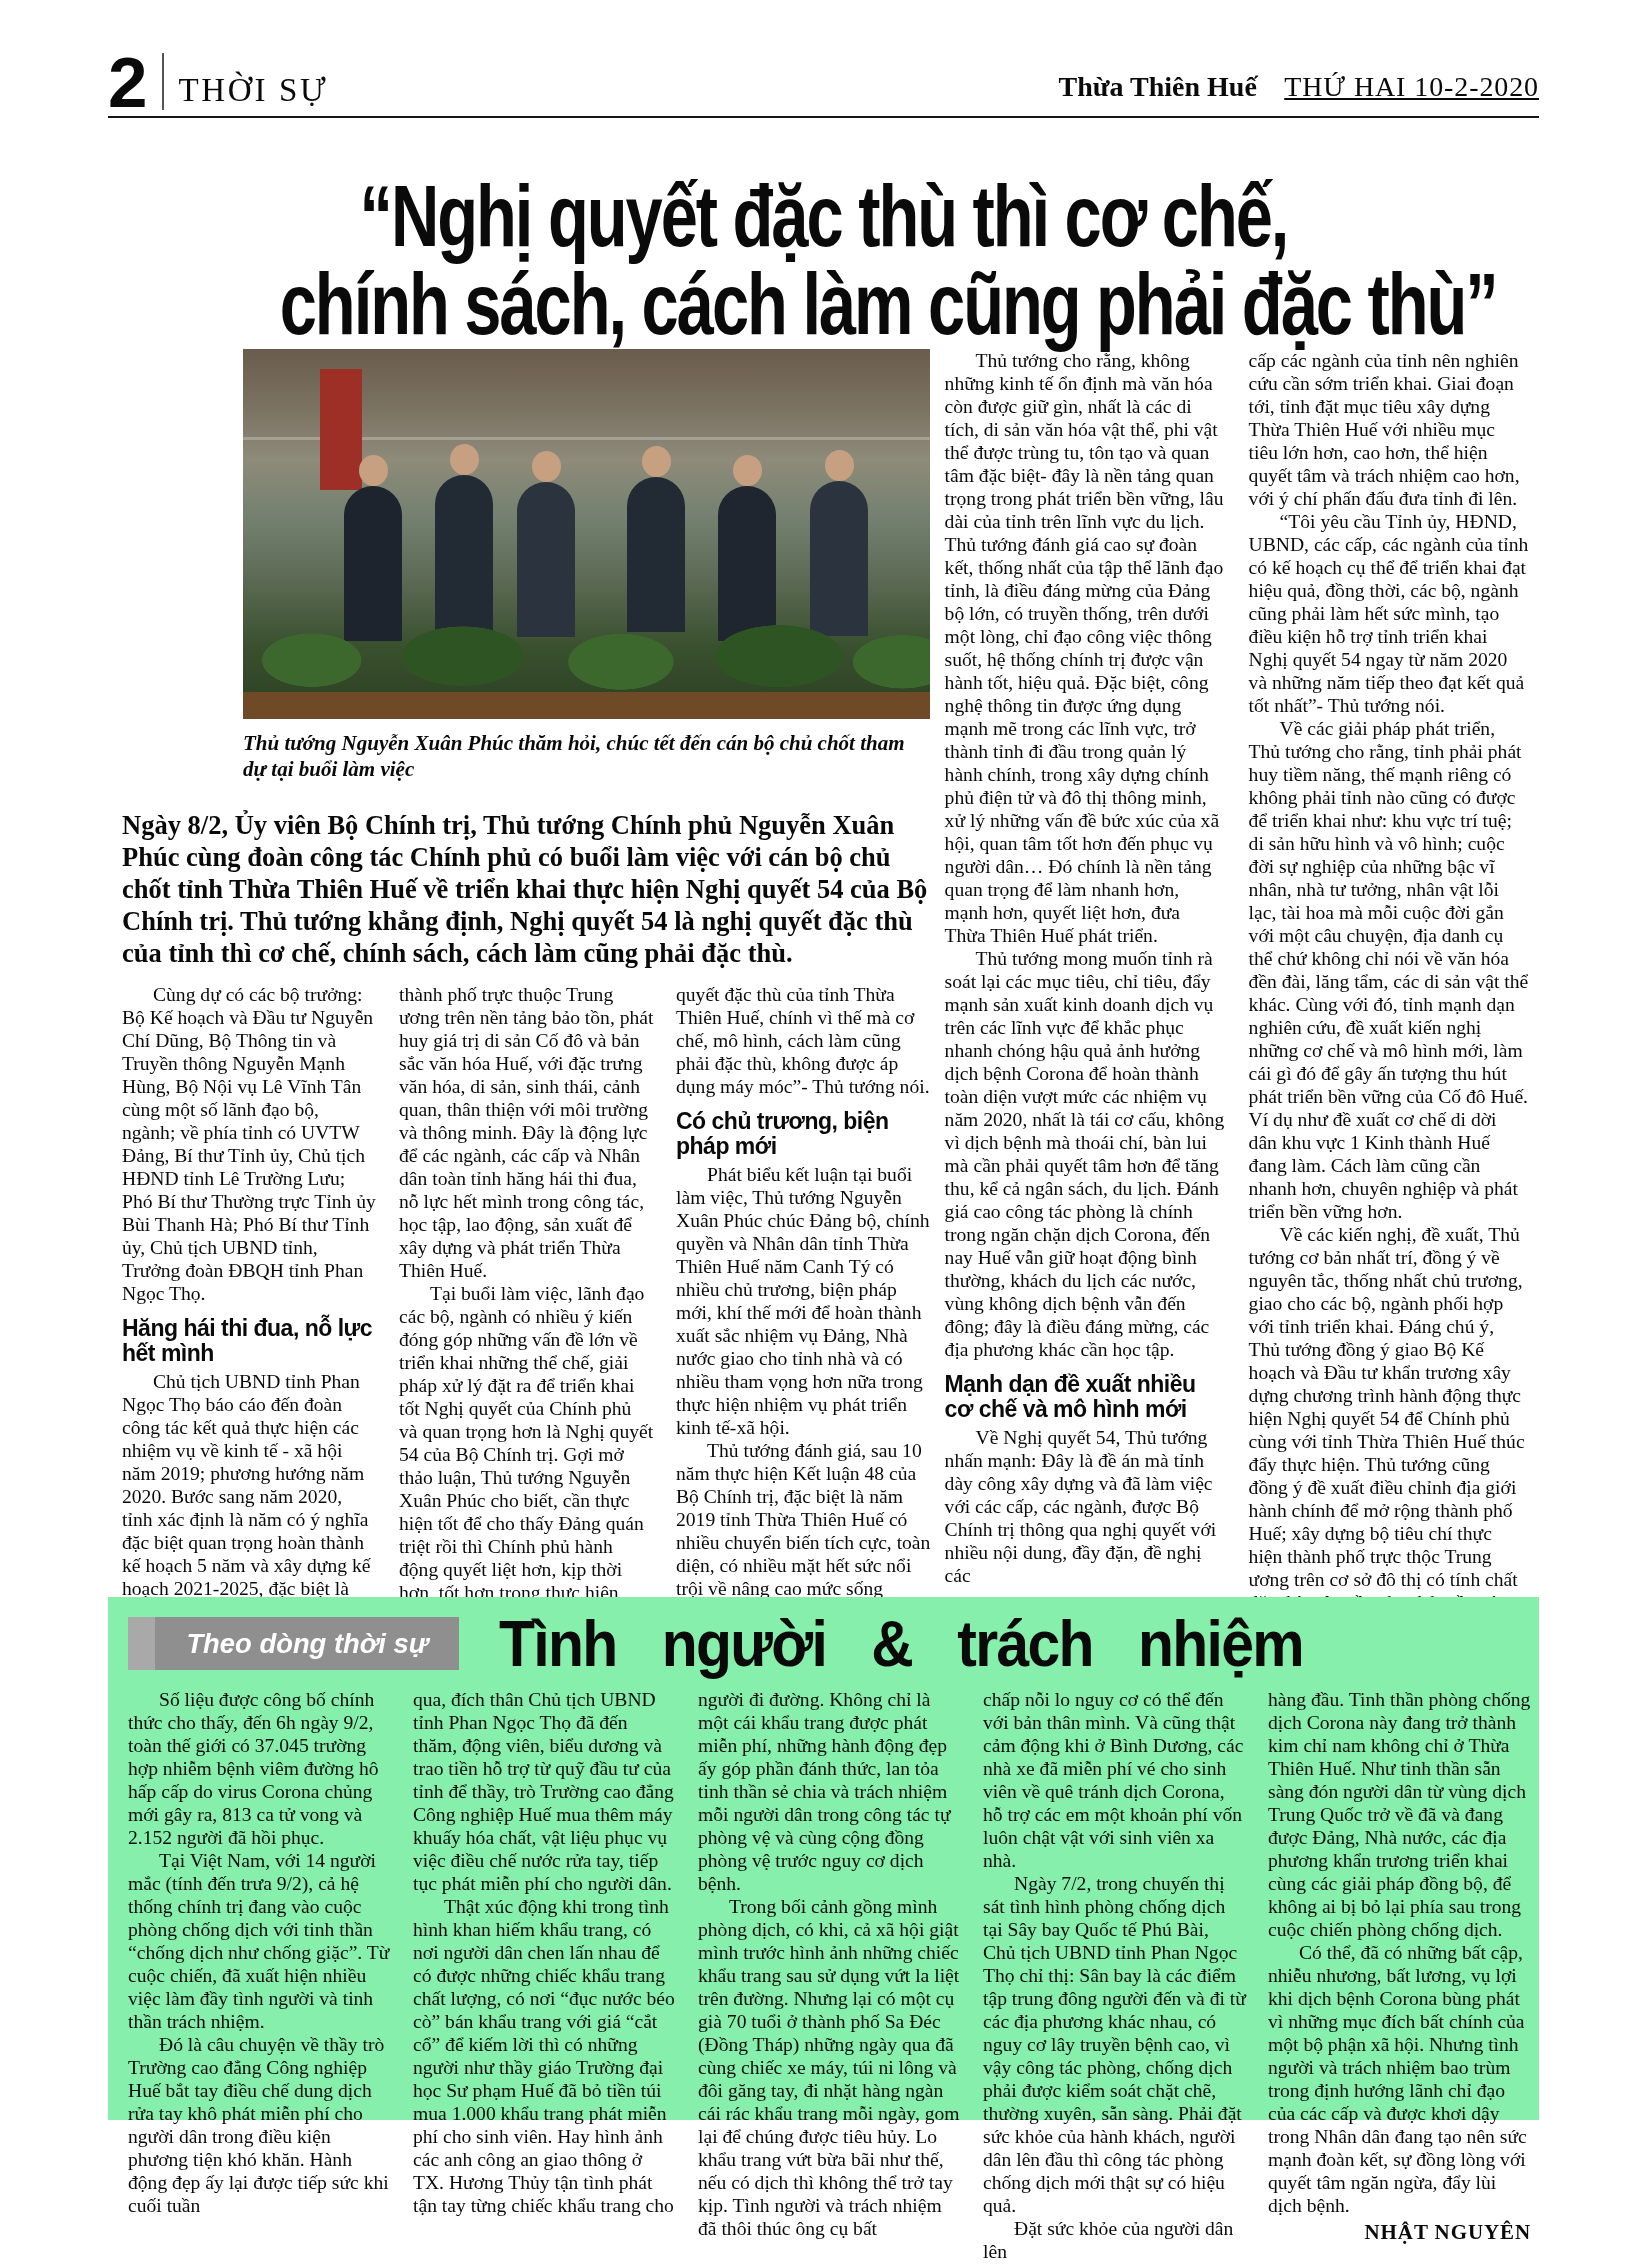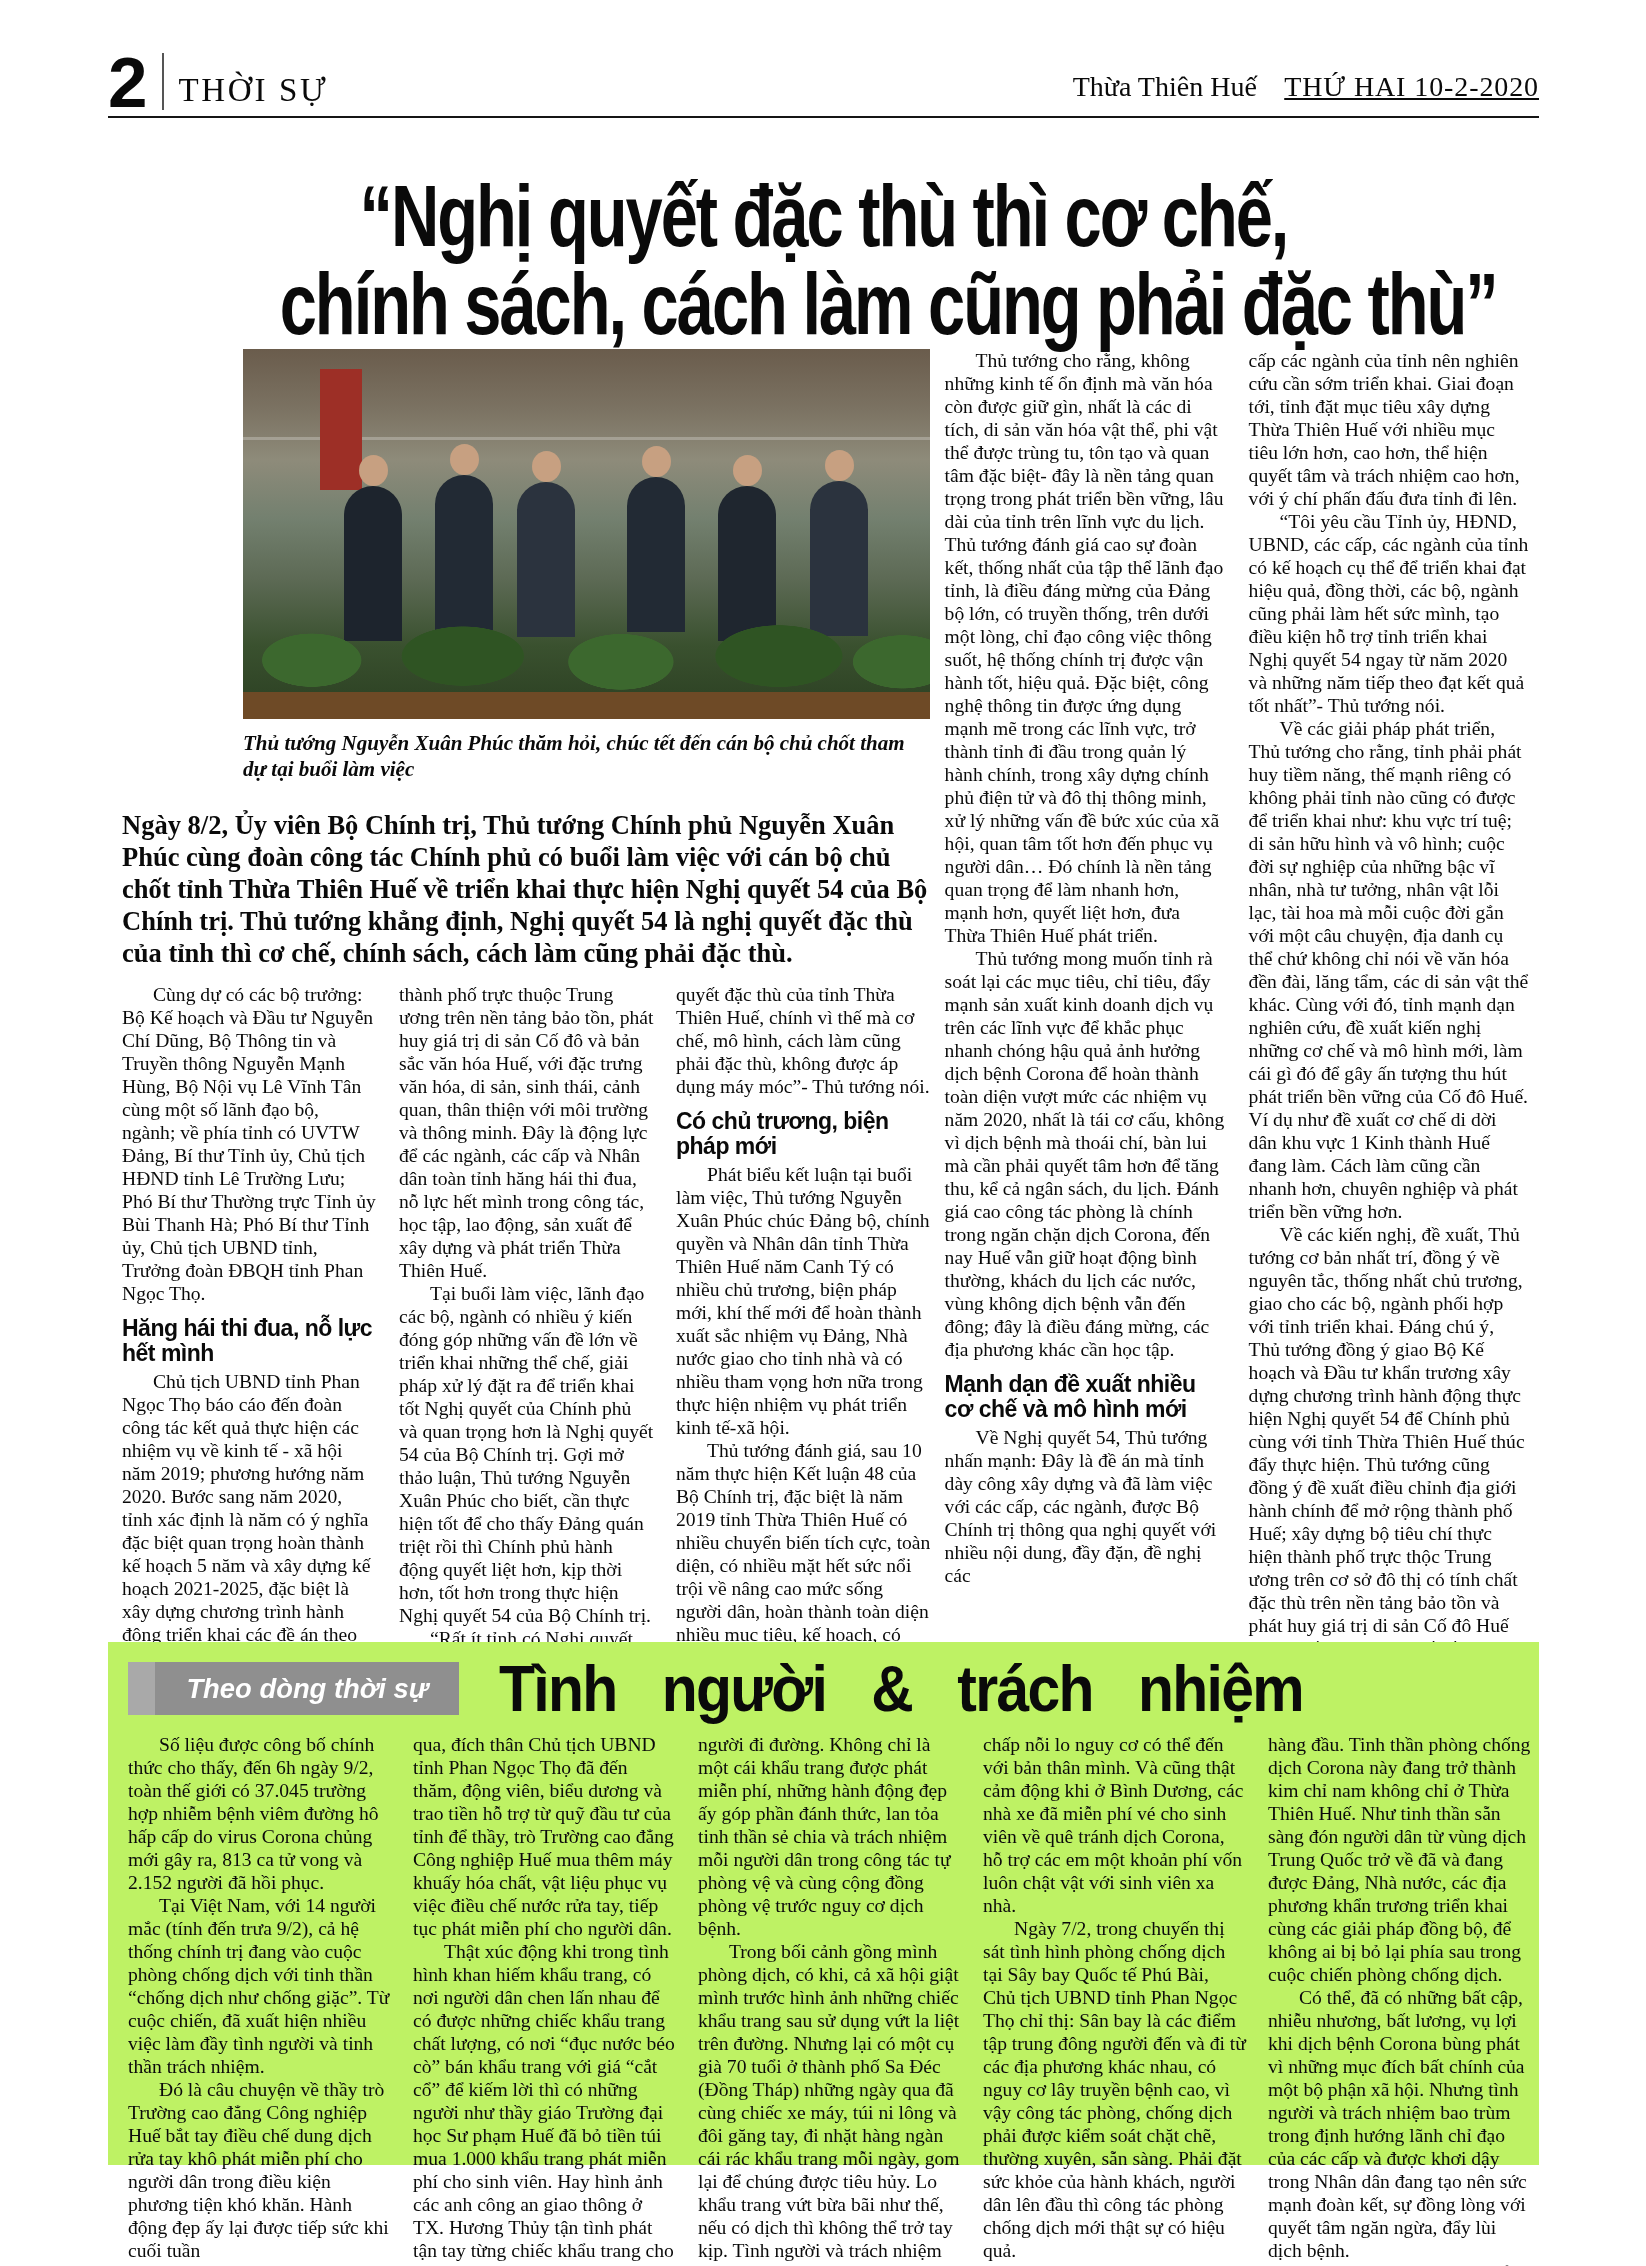--- a/index.html
+++ b/index.html
@@ -8,21 +8,21 @@
 
   
   .header{position:absolute;top:44px;left:108px;right:108px;height:68px;
           border-bottom:2.7px solid #151515;display:flex;align-items:flex-end;
           justify-content:space-between;padding-bottom:3.7px;}
   .header-left{display:flex;align-items:flex-end;gap:14.6px;}
   .page-num{font-family:"Liberation Sans", sans-serif;font-size:71px;font-weight:bold;line-height:.82;}
   .vline{width:1.8px;height:57px;background:#555;margin-bottom:1.8px;}
   .section-title{font-size:33px;letter-spacing:2.7px;line-height:1;padding-bottom:5.5px;}
   .header-right{display:flex;align-items:baseline;gap:27.4px;padding-bottom:9.1px;}
-  .masthead{font-weight:normal;font-size:28px;}
+  .masthead{font-weight:bold;font-size:28px;}
   .issue-date{font-size:28px;letter-spacing:0.9px;text-decoration:underline;}
 
   
   .headline{position:absolute;top:135px;left:108px;width:1431px;text-align:center;margin-top:37px;}
   .hl-scale{display:block;transform:scaleX(.76);transform-origin:50% 0;
             font-family:"Liberation Sans", sans-serif;font-weight:bold;
             font-size:88px;line-height:1.0;letter-spacing:-2.7px;white-space:nowrap;}
 
   
   .main{position:absolute;top:349px;left:122px;width:1416px;display:flex;gap:14.6px;}
@@ -58,21 +58,21 @@
   .p{margin:0;text-indent:31px;}
   .p.cont{text-indent:0;}
   .subhead{font-family:"Liberation Sans", sans-serif;font-weight:bold;font-size:23px;
            letter-spacing:-0.5px;margin:11px 0 3.7px;line-height:1.1;}
   .byline{margin-top:7.3px;text-align:right;font-size:20px;}
   .byline .pre{font-style:italic;font-weight:bold;}
   .byline .name{font-weight:bold;letter-spacing:0.5px;}
 
   
   .bottom-panel{position:absolute;top:1597px;left:108px;right:108px;height:523px;
-                background:#bef264;margin-top:45px;}
+                background:#86efac;}
   .bottom-head{display:flex;align-items:center;gap:40px;padding:14.6px 20px 1.8px 20px;}
   .label-wrap{display:flex;align-items:stretch;}
   .label-sq{width:27.4px;background:#a9a9a9;}
   .bottom-label{background:#8f8f8f;color:#ffffff;font-family:"Liberation Sans", sans-serif;
                 font-weight:bold;font-style:italic;font-size:27.4px;padding:12.8px 31px;line-height:1;}
   .bottom-headline{flex:1;font-family:"Liberation Sans", sans-serif;font-weight:bold;
                    font-size:64px;letter-spacing:-1.8px;word-spacing:33px;line-height:1;
                    transform:scaleX(.92);transform-origin:0 50%;white-space:nowrap;}
   .bottom-cols{display:flex;gap:22px;padding:11px 20px 14.6px 20px;}
   .bcol{width:263px;flex:0 0 263px;font-size:19.6px;line-height:23px;text-align:left;}

